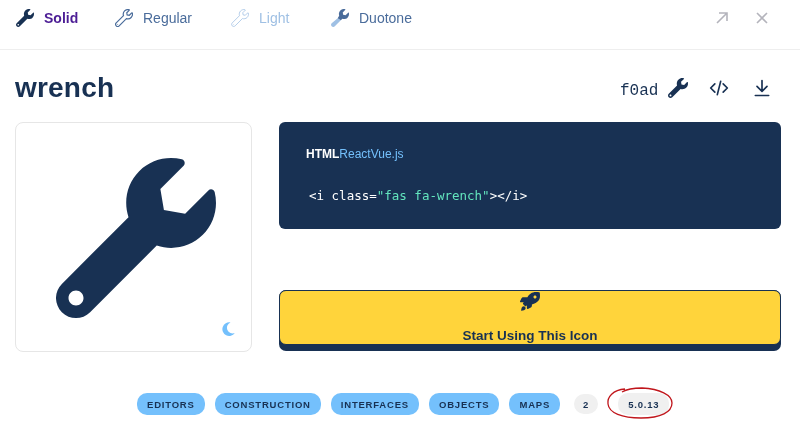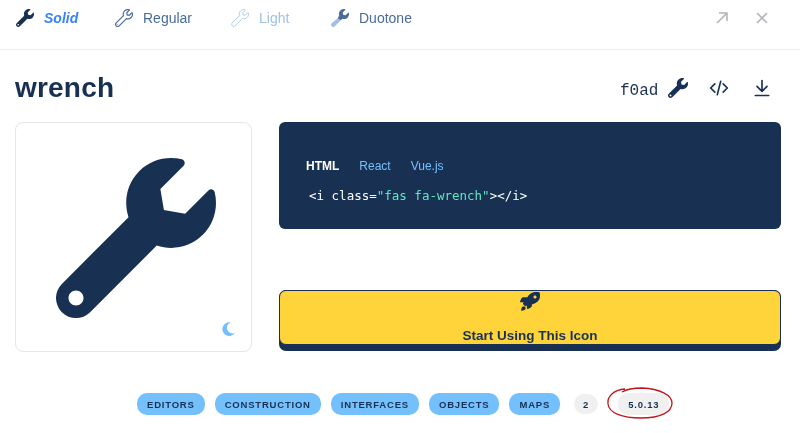--- a/index.html
+++ b/index.html
@@ -3,21 +3,21 @@
 <meta charset="utf-8">
 <style>
   * { box-sizing: border-box; margin: 0; padding: 0; }
   html, body { width: 800px; height: 433px; background: #ffffff; overflow: hidden; }
   body { font-family: "Liberation Sans", "DejaVu Sans", sans-serif; color: #183153; position: relative; }
 
   
   .topbar { position: absolute; left: 0; top: 0; width: 800px; height: 50px; border-bottom: 1px solid #eeeeee; }
   .style-tab { position: absolute; top: 0; height: 36px; display: flex; align-items: center; gap: 10px; font-size: 14px; cursor: pointer; }
   .style-tab svg { width: 18px; height: 18px; }
-  .style-tab.solid { left: 16px; color: #3b82f6; font-weight: 700; font-style: italic; }
+  .style-tab.solid { left: 16px; color: #4c1d95; font-weight: 700; }
   .style-tab.regular { left: 115px; color: #4a6c9b; }
   .style-tab.light { left: 231px; color: #9fc0e4; }
   .style-tab.duotone { left: 331px; color: #4a6c9b; }
   .win-btn { position: absolute; top: 8px; width: 20px; height: 20px; display: flex; align-items: center; justify-content: center; cursor: pointer; }
   .win-btn svg { width: 16px; height: 16px; }
   .win-btn.expand { left: 712px; }
   .win-btn.close { left: 752px; }
 
   
   .icon-title { position: absolute; left: 15px; top: 72px; font-size: 28px; font-weight: 700; color: #183153; letter-spacing: 0.2px; }
@@ -28,21 +28,21 @@
   .tool-btn.code { left: 707px; }
   .tool-btn.download { left: 750px; }
 
   
   .preview { position: absolute; left: 15px; top: 122px; width: 237px; height: 230px; border: 1px solid #e6e6e6; border-radius: 8px; background: #fff; }
   .preview .big-icon { position: absolute; left: 40px; top: 30px; width: 160px; height: 170px; }
   .theme-toggle { position: absolute; left: 204px; top: 198px; width: 16px; height: 16px; cursor: pointer; }
 
   
   .code-card { position: absolute; left: 279px; top: 122px; width: 502px; height: 107px; background: #183153; border-radius: 6px; }
-  .code-tabs { position: absolute; left: 27px; top: 25px; display: flex; gap: 20px; font-size: 12px; margin-top: 12px; }
+  .code-tabs { position: absolute; left: 27px; top: 25px; display: flex; font-size: 12px; }
   .code-tab { cursor: pointer; color: #74c0fc; }
   .code-tab.active { color: #ffffff; font-weight: 700; }
   .code-snippet { position: absolute; left: 30px; top: 66px; font-family: "DejaVu Sans Mono", monospace; font-size: 12.5px; color: #ffffff; cursor: text; }
   .code-snippet .str { color: #63e6be; }
 
   
   .start-btn { position: absolute; left: 279px; top: 290px; width: 502px; height: 61px; background: #183153; border-radius: 7px; cursor: pointer; }
   .start-btn .face { position: absolute; left: 0; top: 0; width: 502px; height: 55px; background: #ffd43b; border: 1.5px solid #183153; border-radius: 7px; display: flex; align-items: center; justify-content: center; gap: 16px; font-size: 13.5px; font-weight: 700; color: #183153; flex-direction: column; }
   .start-btn svg { width: 20px; height: 20px; }
 

